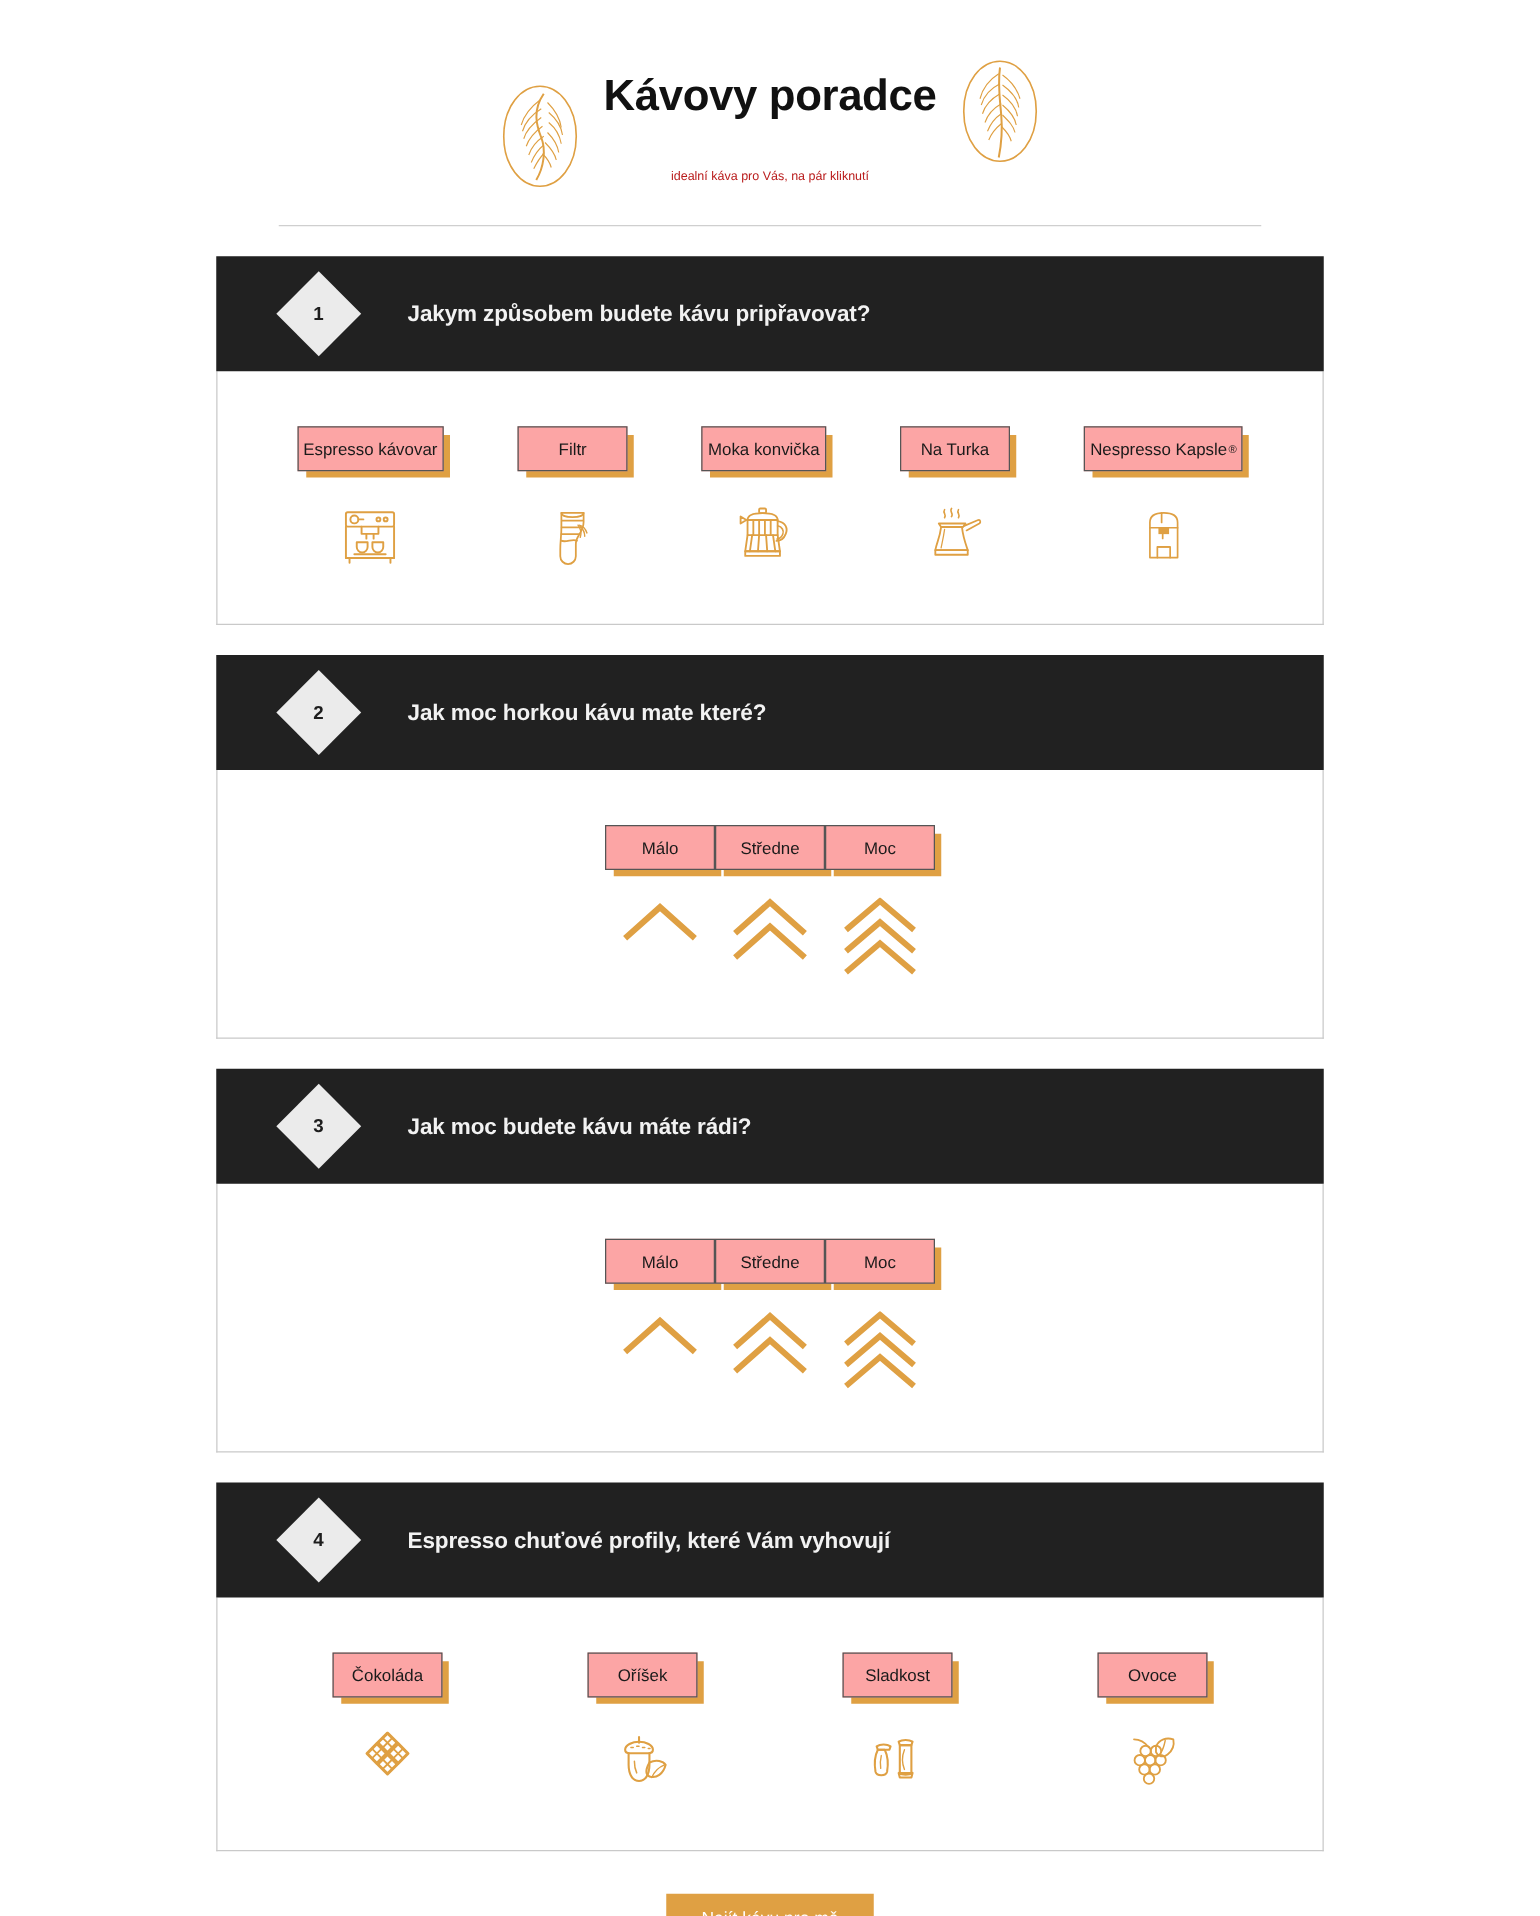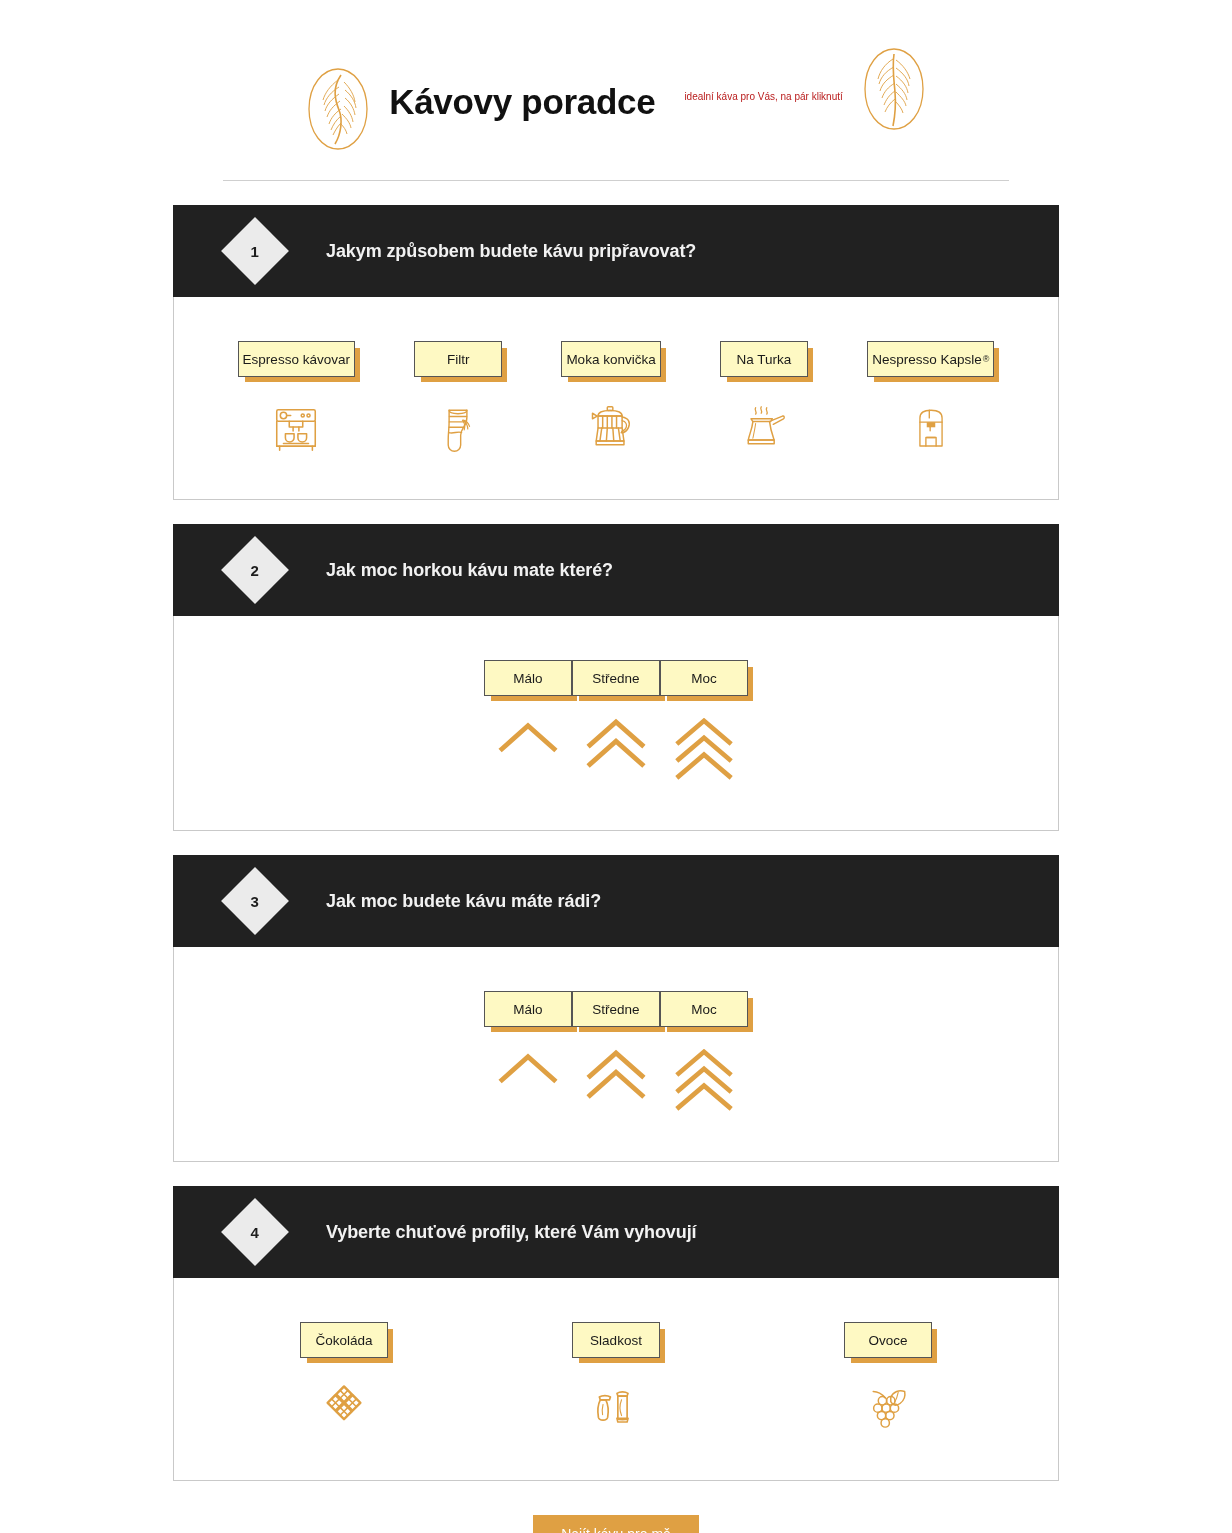--- a/index.html
+++ b/index.html
@@ -40,22 +40,22 @@
     gap:10px;
   }
   .bean{
     flex:0 0 auto;
     display:block;
   }
   .bean.left{width:66px;height:86px;margin-top:14px;}
   .bean.right{width:66px;height:86px;margin-bottom:26px;}
   .title-block{
     display:flex;
-    flex-direction:row;
-    align-items:flex-start;
+    flex-direction:column;
+    align-items:center;
     padding:0 8px;
     gap:29px;
   }
   .app-title{
     font-size:35px;
     font-weight:bold;
     letter-spacing:-0.3px;
     color:#111;
     margin:0;
     line-height:1.15;
@@ -127,21 +127,21 @@
   }
   .options.spread{justify-content:space-around;padding:0 34px;}
   .options.center3{}
   .option{
     display:flex;
     flex-direction:column;
     align-items:center;
   }
   .opt-btn{
     position:relative;
-    background:#fef9c3;
+    background:#fca5a5;
     border:1px solid #555;
     min-width:88px;
     height:36px;
     display:flex;
     align-items:center;
     justify-content:center;
     padding:0 4px;
     font-size:13.5px;
     color:#1a1a1a;
     cursor:pointer;
@@ -472,21 +472,21 @@
 
         </div>
       </div>
     </section>
 
     <section class="card">
       <div class="card-head">
         <div class="diamond">
           <span>4</span>
         </div>
-        <div class="card-title">Vyberte chuťové profily, které Vám vyhovují</div>
+        <div class="card-title">Espresso chuťové profily, které Vám vyhovují</div>
       </div>
       <div class="card-body">
         <div class="options spread">
 
           <div class="option">
             <div class="opt-btn-wrap">
               <button class="opt-btn">Čokoláda</button>
             </div>
             <span class="icon-slot">
               <svg viewBox="0 0 54 54" width="50" height="50" fill="none" stroke="#dfa043" stroke-width="2.6" stroke-linejoin="round">
@@ -494,20 +494,36 @@
                   <rect x="9" y="9" width="12" height="12"></rect>
                   <rect x="22" y="9" width="12" height="12"></rect>
                   <rect x="9" y="22" width="12" height="12"></rect>
                   <rect x="22" y="22" width="12" height="12"></rect>
                   <path d="M15 9 v12 M9 15 h12 M28 9 v12 M22 15 h12 M15 22 v12 M9 28 h12 M28 22 v12 M22 28 h12" stroke-width="1.6"></path>
                 </g>
               </svg>
             </span>
           </div>
 
+          <div class="option">
+            <div class="opt-btn-wrap">
+              <button class="opt-btn">Oříšek</button>
+            </div>
+            <span class="icon-slot">
+              <svg viewBox="0 0 54 54" width="50" height="50" fill="none" stroke="#dfa043" stroke-width="1.8" stroke-linecap="round" stroke-linejoin="round">
+                <path d="M24 10 v-5"></path>
+                <path d="M12 16 c0 -4 6 -7 12 -7 s12 3 12 7 c0 2 -2 3 -4 3 H16 c-2 0 -4 -1 -4 -3 z"></path>
+                <path d="M15 19 v10 c0 9 4 14 9 14 s9 -5 9 -14 V19"></path>
+                <path d="M17 14 h2 M22 13 h2 M27 14 h2 M32 15 h1.5" stroke-width="1.3"></path>
+                <path d="M20 26 c0 5 1 8 2 10" stroke-width="1.3"></path>
+                <path d="M33 27 c6 -3 12 -1 14 2 c-2 8 -8 12 -14 10 c-3 -1 -4 -5 0 -12 z"></path>
+                <path d="M46 29 c-5 2 -9 6 -11 11" stroke-width="1.2"></path>
+              </svg>
+            </span>
+          </div>
 
           <div class="option">
             <div class="opt-btn-wrap">
               <button class="opt-btn">Sladkost</button>
             </div>
             <span class="icon-slot">
               <svg viewBox="0 0 54 54" width="50" height="50" fill="none" stroke="#dfa043" stroke-width="1.8" stroke-linecap="round" stroke-linejoin="round">
                 <path d="M9 13 c3 -2 9 -2 12 0 l-1 3 h-10 z"></path>
                 <path d="M10 16 c-3 6 -3 13 -2 19 c1 4 9 4 10 0 c1 -6 1 -13 -2 -19 z"></path>
                 <path d="M13 21 c-1 4 -1 8 -0.5 11" stroke-width="1.2"></path>

